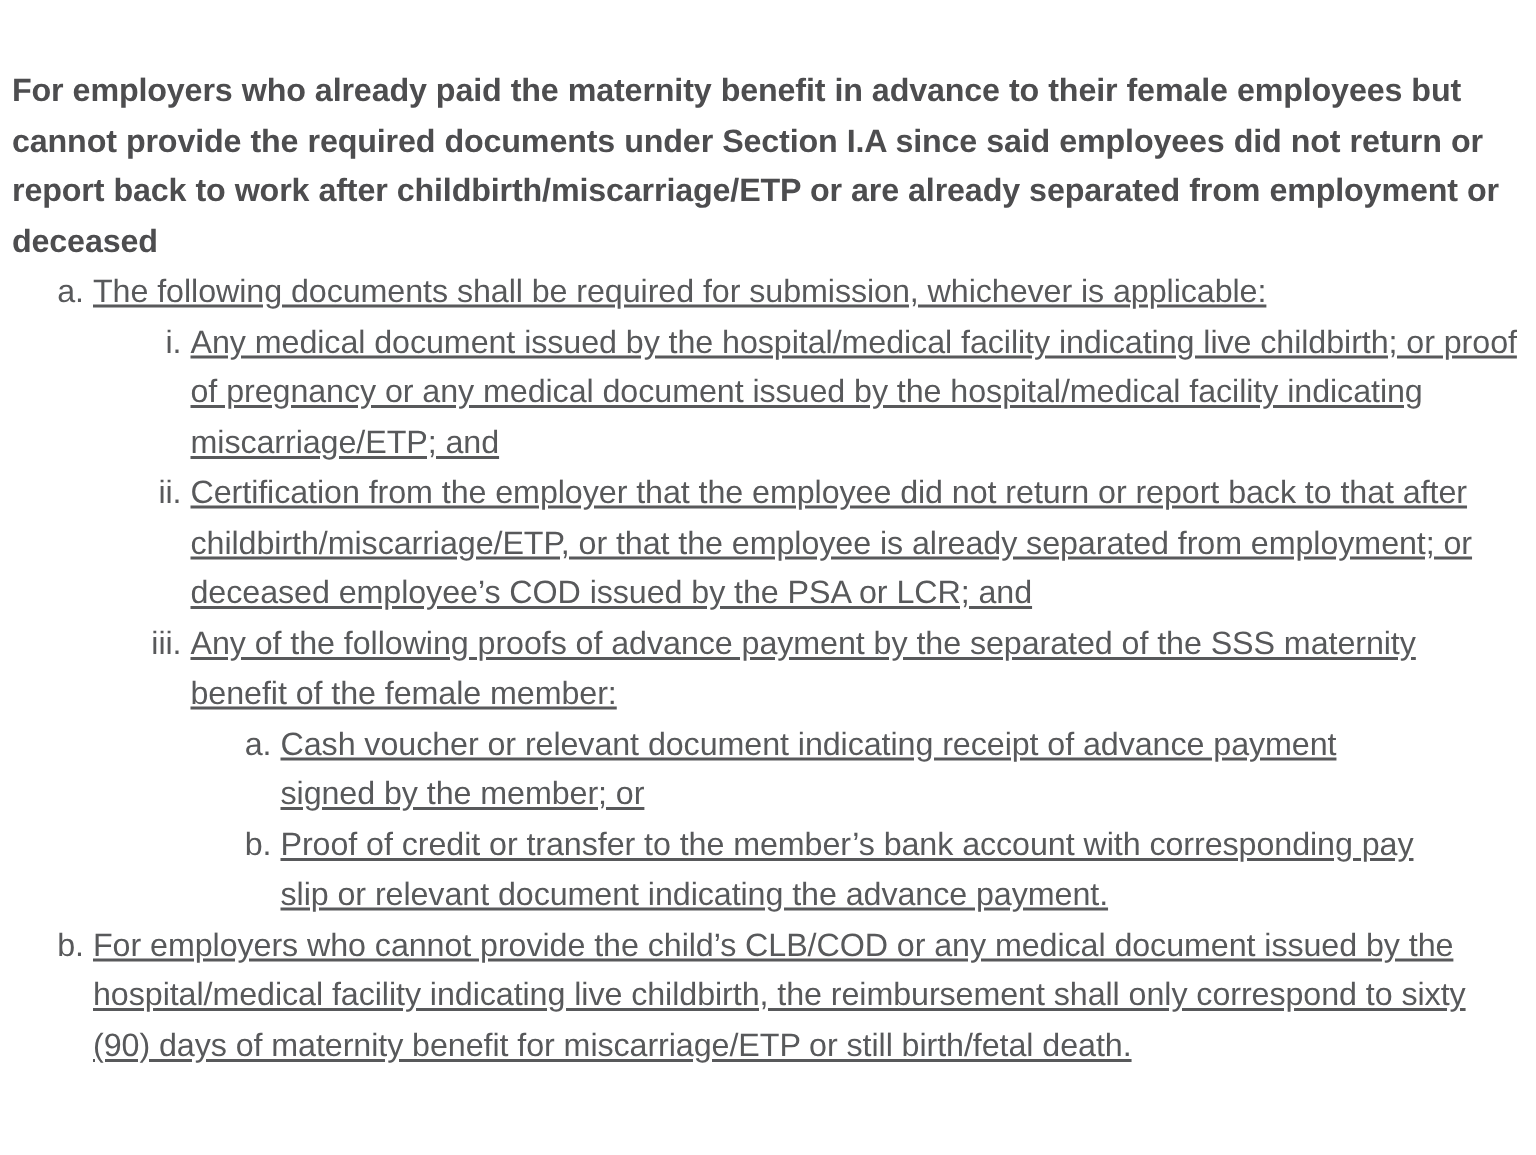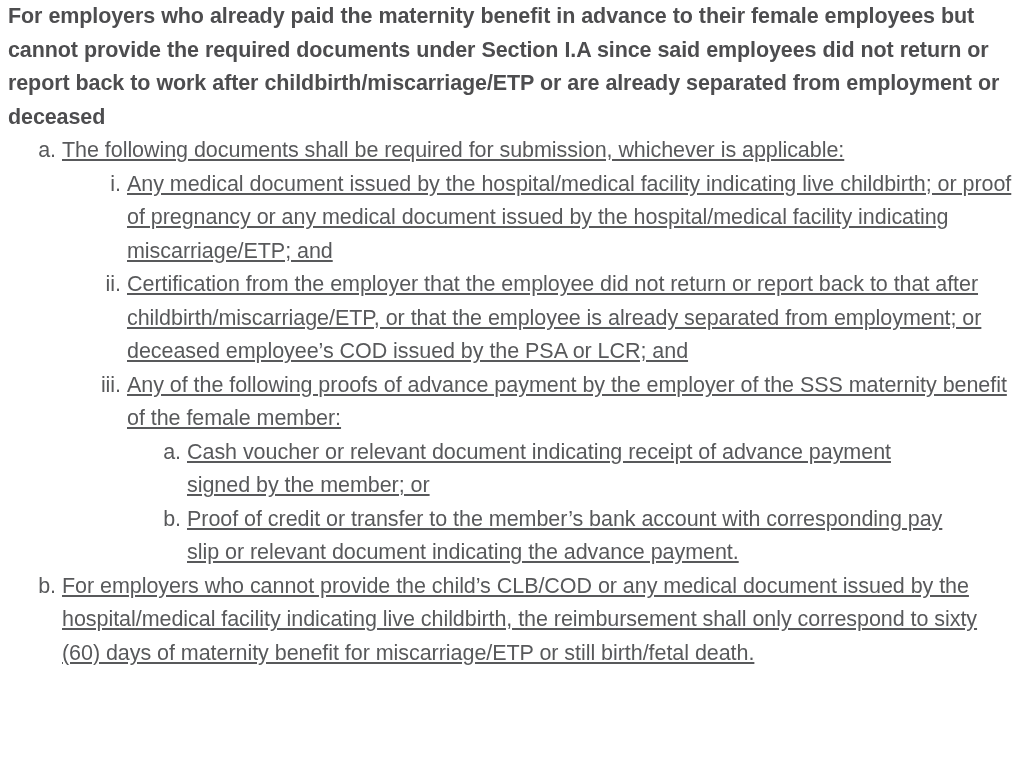--- a/index.html
+++ b/index.html
@@ -16,20 +16,21 @@
     color: #58595b;
     -webkit-font-smoothing: antialiased;
   }
 
   .page {
     position: relative;
     width: 1024px;
     height: 582px;
     box-sizing: border-box;
     padding: 0;
+    margin-top: 44px;
   }
 
   
   .lead {
     position: relative;
     margin: 0;
     padding: 0 12px 0 8px;
     font-weight: bold;
     font-size: 21.5px;
     line-height: 33.5px;
@@ -97,37 +98,37 @@
         <span class="body-text">Any medical document issued by the hospital/medical facility indicating live childbirth; or proof of pregnancy or any medical document issued by the hospital/medical facility indicating miscarriage/ETP; and</span>
       </div>
 
       <div class="row lvl1 lvl2" style="margin-left:127px;">
         <span class="marker">ii.</span>
         <span class="body-text">Certification from the employer that the employee did not return or report back to that after childbirth/miscarriage/ETP, or that the employee is already separated from employment; or deceased employee’s COD issued by the PSA or LCR; and</span>
       </div>
 
       <div class="row lvl1 lvl2" style="margin-left:127px;">
         <span class="marker">iii.</span>
-        <span class="body-text">Any of the following proofs of advance payment by the employer of the SSS maternity benefit of the female member:</span>
+        <span class="body-text">Any of the following proofs of advance payment by the separated of the SSS maternity benefit of the female member:</span>
       </div>
 
       <div class="list">
 
         <div class="row lvl1 lvl3" style="margin-left:187px;">
           <span class="marker">a.</span>
           <span class="body-text">Cash voucher or relevant document indicating receipt of advance payment signed by the member; or</span>
         </div>
 
         <div class="row lvl1 lvl3" style="margin-left:187px;">
           <span class="marker">b.</span>
           <span class="body-text">Proof of credit or transfer to the member’s bank account with corresponding pay slip or relevant document indicating the advance payment.</span>
         </div>
 
       </div>
     </div>
 
     <div class="row lvl1">
       <span class="marker">b.</span>
-      <span class="body-text">For employers who cannot provide the child’s CLB/COD or any medical document issued by the hospital/medical facility indicating live childbirth, the reimbursement shall only correspond to sixty (60) days of maternity benefit for miscarriage/ETP or still birth/fetal death.</span>
+      <span class="body-text">For employers who cannot provide the child’s CLB/COD or any medical document issued by the hospital/medical facility indicating live childbirth, the reimbursement shall only correspond to sixty (90) days of maternity benefit for miscarriage/ETP or still birth/fetal death.</span>
     </div>
 
   </div>
 </div>
 
 </body></html>

